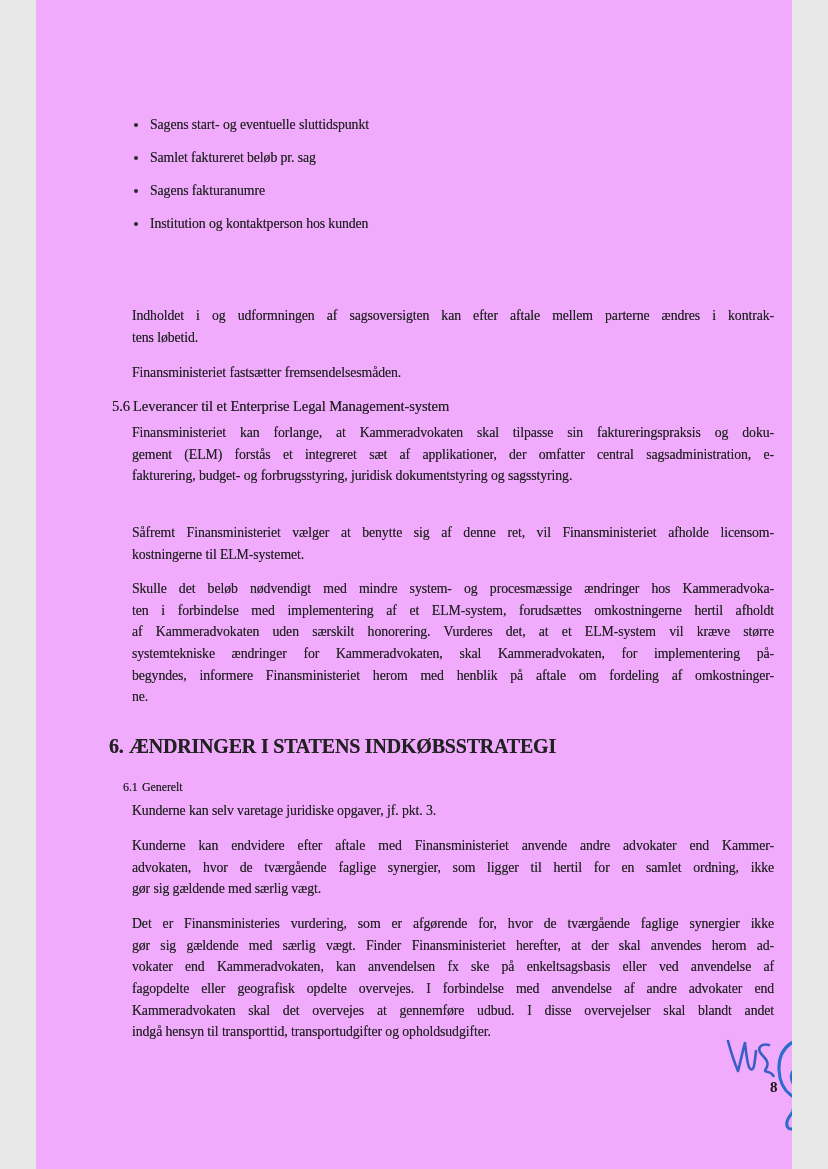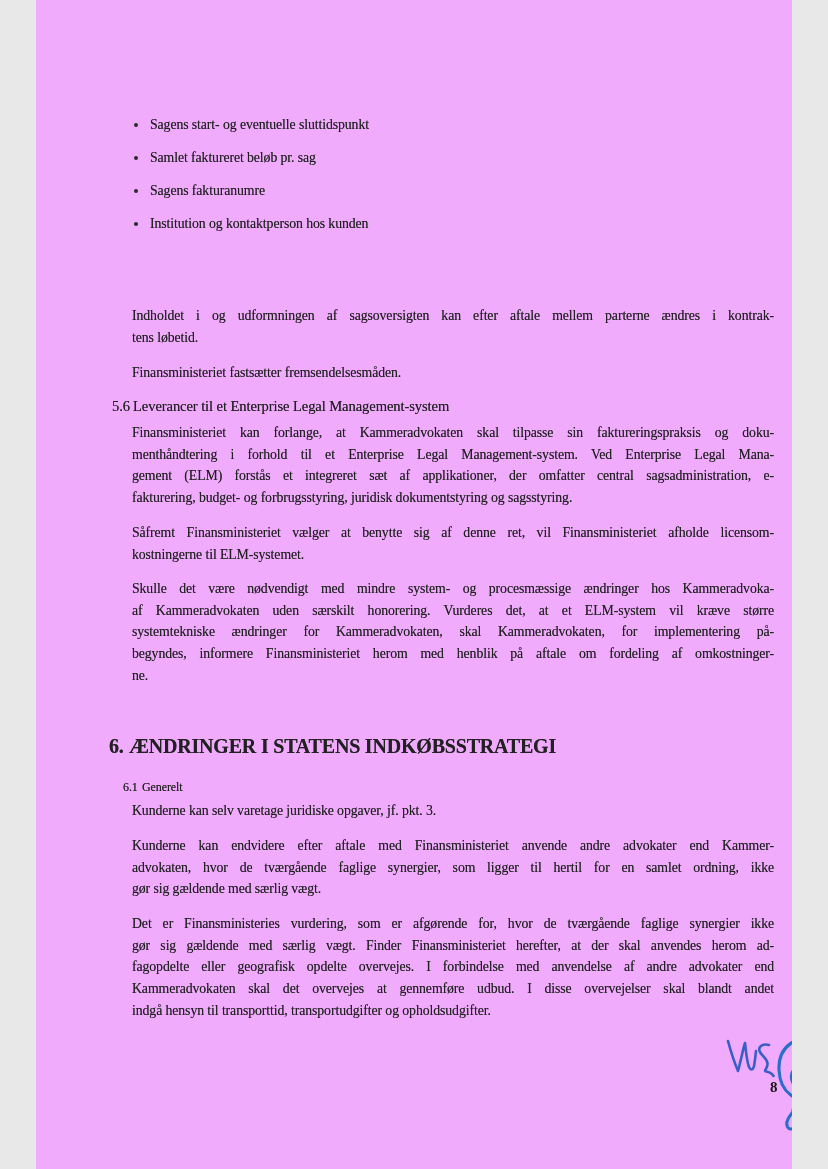--- a/index.html
+++ b/index.html
@@ -114,32 +114,32 @@
   <div class="body-text" style="top:362px">
       <div class="tl tl-last">Finansministeriet fastsætter fremsendelsesmåden.</div>
     </div>
 
   <div class="sec-heading h56">
     <span class="hnum">5.6</span><span>Leverancer til et Enterprise Legal Management-system</span>
   </div>
 
   <div class="body-text" style="top:422px">
       <div class="tl">Finansministeriet kan forlange, at Kammeradvokaten skal tilpasse sin faktureringspraksis og doku-</div>
-      <div class="tl">menthåndtering i forhold til et Enterprise Legal Management-system. Ved Enterprise Legal Mana-</div>
       <div class="tl">gement (ELM) forstås et integreret sæt af applikationer, der omfatter central sagsadministration, e-</div>
       <div class="tl tl-last">fakturering, budget- og forbrugsstyring, juridisk dokumentstyring og sagsstyring.</div>
     </div>
 
   <div class="body-text" style="top:522px">
       <div class="tl">Såfremt Finansministeriet vælger at benytte sig af denne ret, vil Finansministeriet afholde licensom-</div>
       <div class="tl tl-last">kostningerne til ELM-systemet.</div>
     </div>
 
   <div class="body-text" style="top:578px">
-      <div class="tl">Skulle det være nødvendigt med mindre system- og procesmæssige ændringer hos Kammeradvoka-</div>
+      <div class="tl">Skulle det beløb nødvendigt med mindre system- og procesmæssige ændringer hos Kammeradvoka-</div>
+      <div class="tl">ten i forbindelse med implementering af et ELM-system, forudsættes omkostningerne hertil afholdt</div>
       <div class="tl">af Kammeradvokaten uden særskilt honorering. Vurderes det, at et ELM-system vil kræve større</div>
       <div class="tl">systemtekniske ændringer for Kammeradvokaten, skal Kammeradvokaten, for implementering på-</div>
       <div class="tl">begyndes, informere Finansministeriet herom med henblik på aftale om fordeling af omkostninger-</div>
       <div class="tl tl-last">ne.</div>
     </div>
 
   <div class="chapter-heading" style="top:734px">
     <span class="hnum">6.</span><span>ÆNDRINGER I STATENS INDKØBSSTRATEGI</span>
   </div>
 
@@ -153,20 +153,21 @@
 
   <div class="body-text" style="top:835px">
       <div class="tl">Kunderne kan endvidere efter aftale med Finansministeriet anvende andre advokater end Kammer-</div>
       <div class="tl">advokaten, hvor de tværgående faglige synergier, som ligger til hertil for en samlet ordning, ikke</div>
       <div class="tl tl-last">gør sig gældende med særlig vægt.</div>
     </div>
 
   <div class="body-text" style="top:913px">
       <div class="tl">Det er Finansministeries vurdering, som er afgørende for, hvor de tværgående faglige synergier ikke</div>
       <div class="tl">gør sig gældende med særlig vægt. Finder Finansministeriet herefter, at der skal anvendes herom ad-</div>
+      <div class="tl">vokater end Kammeradvokaten, kan anvendelsen fx ske på enkeltsagsbasis eller ved anvendelse af</div>
       <div class="tl">fagopdelte eller geografisk opdelte overvejes. I forbindelse med anvendelse af andre advokater end</div>
       <div class="tl">Kammeradvokaten skal det overvejes at gennemføre udbud. I disse overvejelser skal blandt andet</div>
       <div class="tl tl-last">indgå hensyn til transporttid, transportudgifter og opholdsudgifter.</div>
     </div>
 
   <div class="page-number">8</div>
 
   <svg class="signature-svg" width="135" height="125" viewBox="680 1028 135 125">
 
     <g fill="none" stroke="#3a5ec6" stroke-width="2.6" stroke-linecap="round" stroke-linejoin="round">

